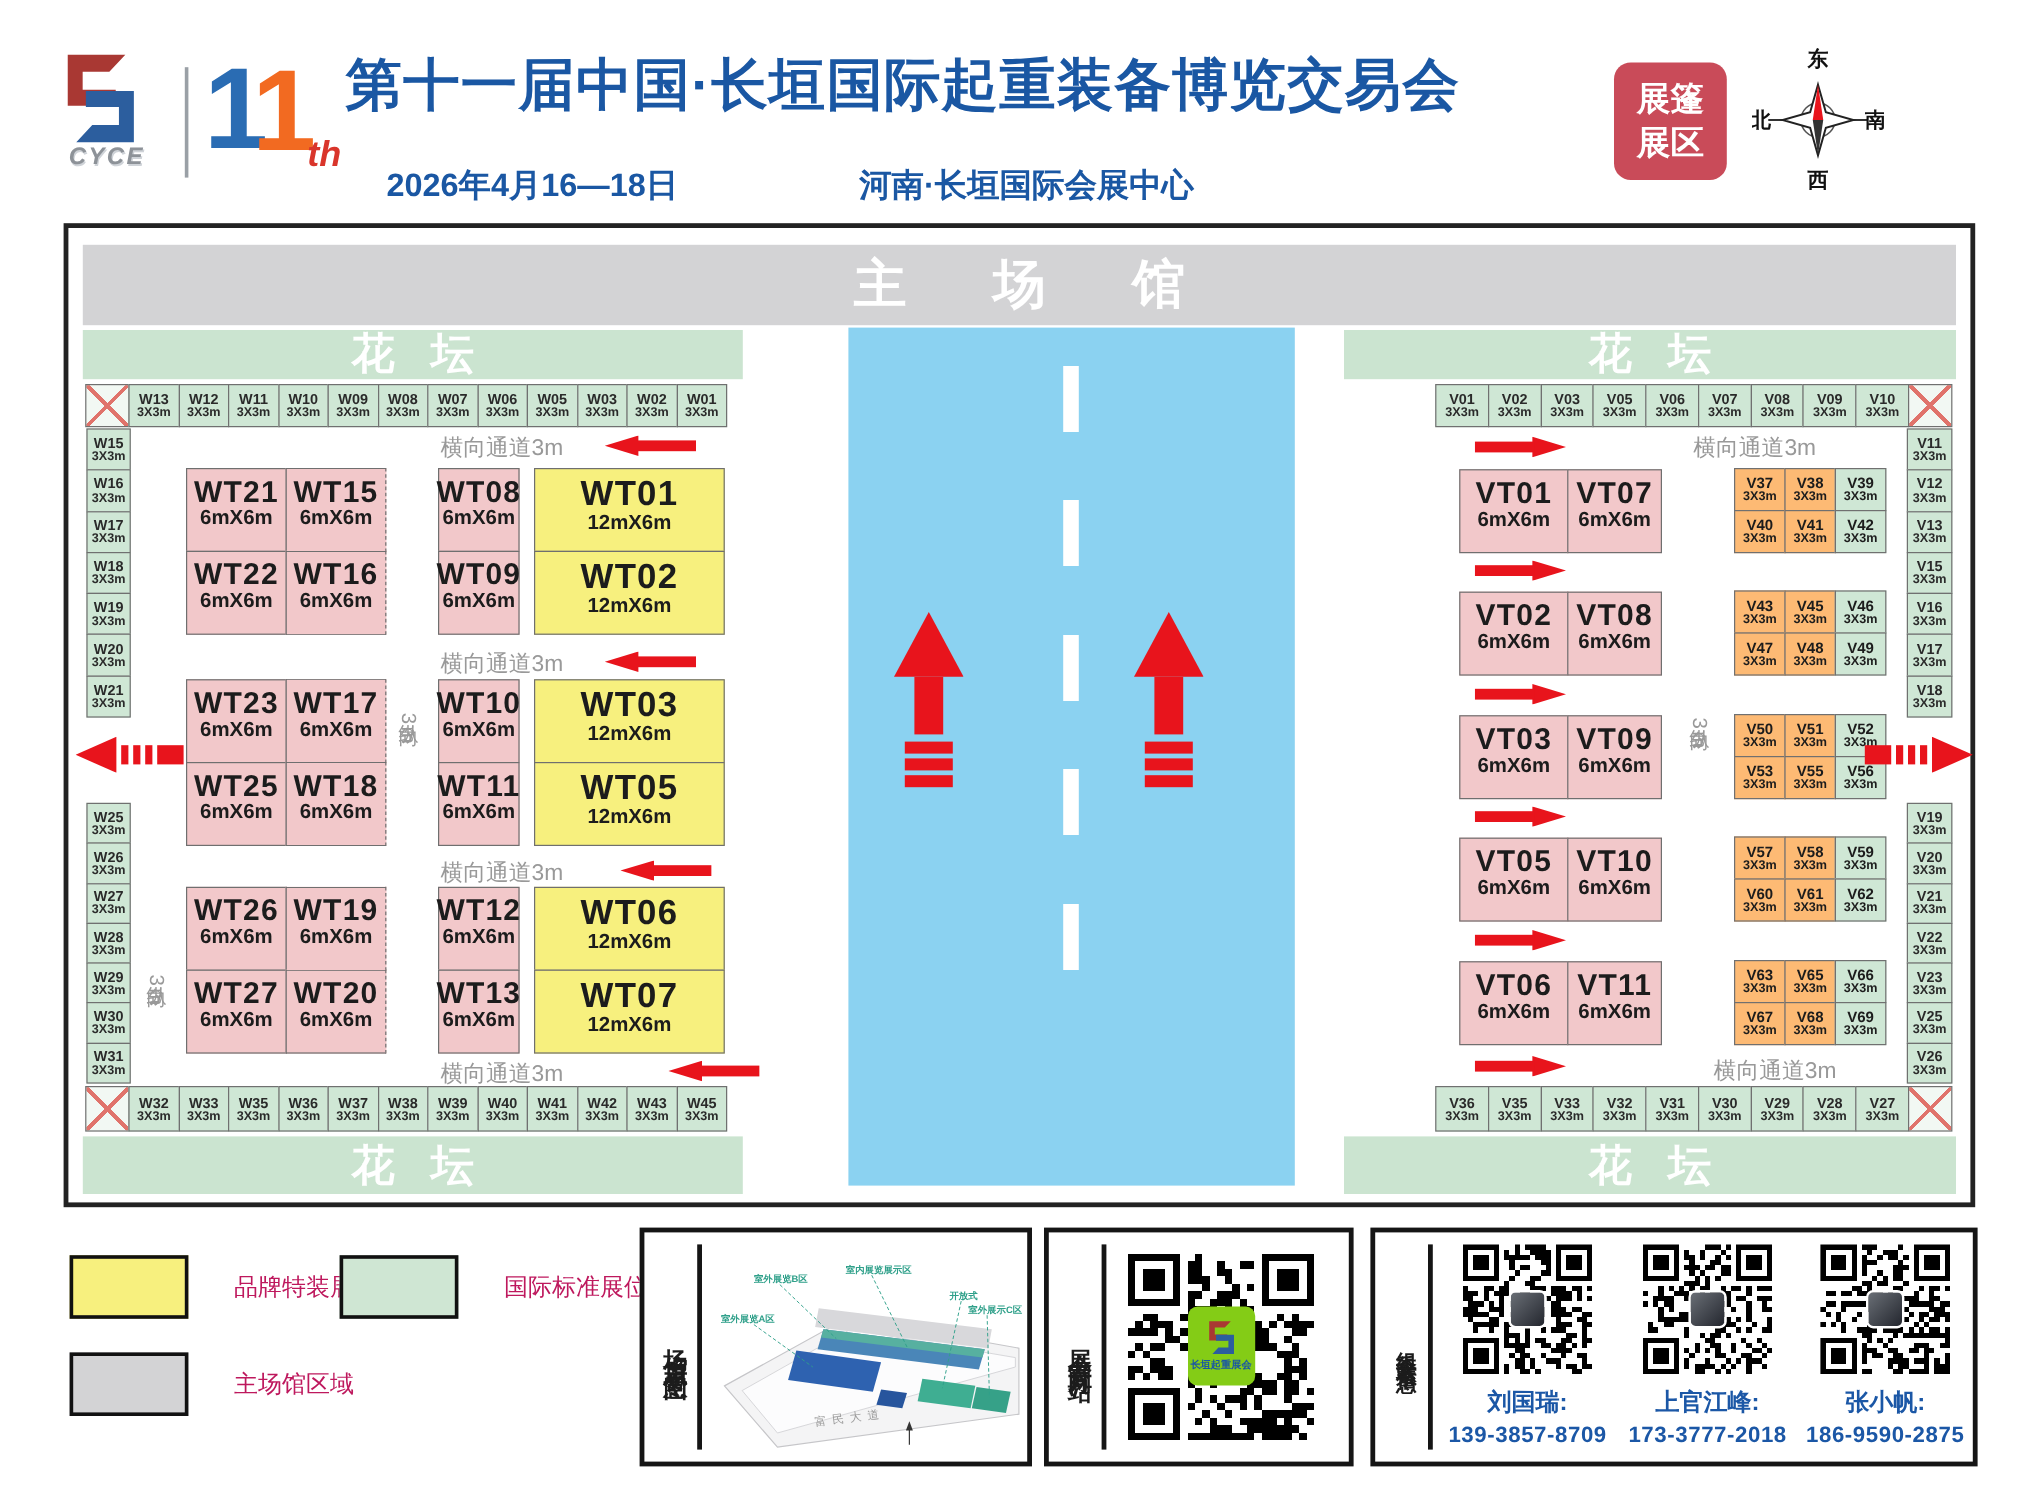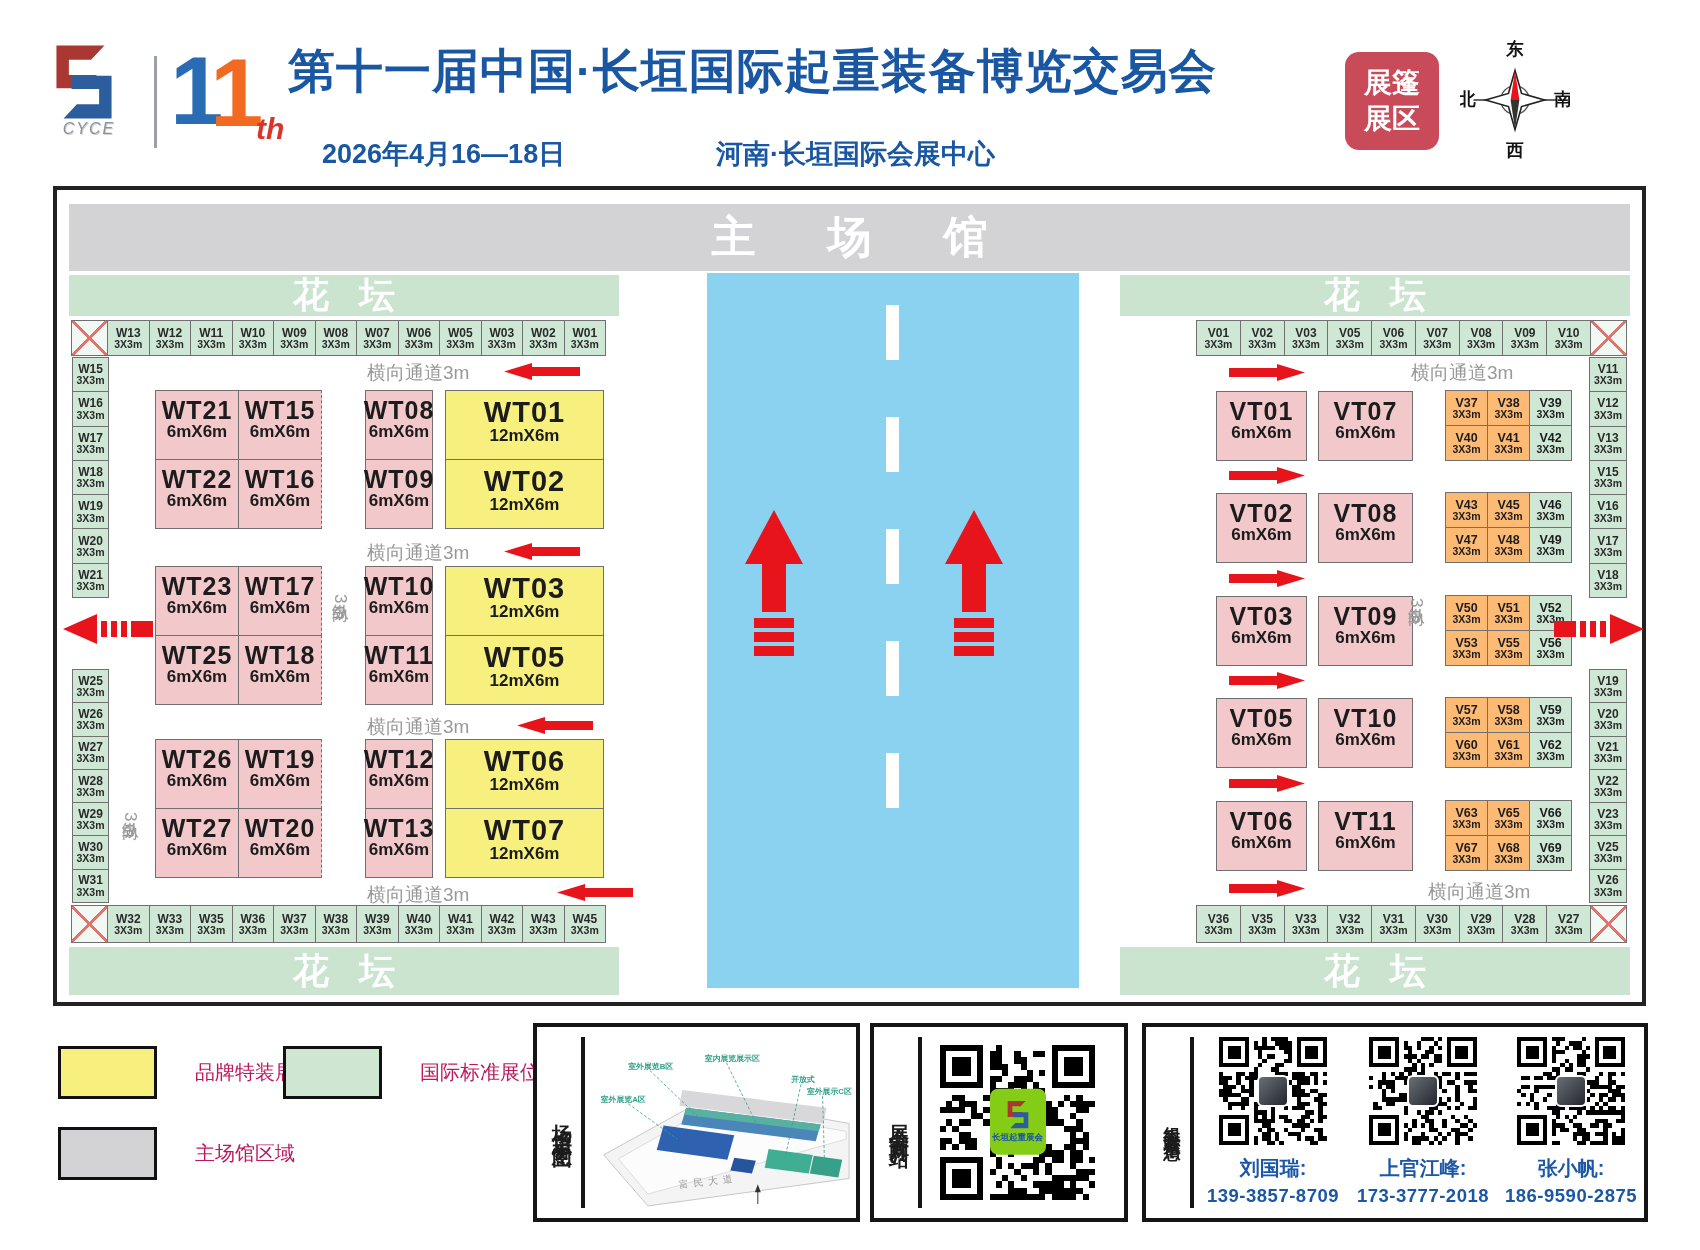--- a/index.html
+++ b/index.html
@@ -2,21 +2,21 @@
 <html><head>
 <meta charset="utf-8">
 <style>
   html,body{margin:0;padding:0;}
   body{width:1700px;height:1250px;position:relative;background:#fff;
        font-family:"Liberation Sans","DejaVu Sans",sans-serif;overflow:hidden;color:#1c1c1c;}
   
   #header{position:absolute;left:0;top:0;width:1700px;height:186px;}
   .logo-glyph{position:absolute;left:38px;top:42px;width:92px;height:80px;}
   .logo-text{position:absolute;left:34px;top:120px;width:110px;text-align:center;
-             font-weight:400;font-style:italic;font-size:16px;letter-spacing:2px;color:#8d9298;
+             font-weight:700;font-style:italic;font-size:20px;letter-spacing:2px;color:#8d9298;
              text-shadow:1px 1px 0 #cfd3d8;}
   .hdr-sep{position:absolute;left:154px;top:56px;width:3px;height:92px;background:#9aa0a6;}
   .edition{position:absolute;left:170px;top:36px;width:130px;height:130px;font-weight:900;}
   .edition .n1{position:absolute;left:0;top:0;font-size:96px;color:#2a6cb3;}
   .edition .n2{position:absolute;left:40px;top:2px;font-size:96px;color:#f26a21;}
   .edition .th{position:absolute;left:86px;top:76px;font-size:30px;color:#d9352b;font-style:italic;}
   .title-cn{position:absolute;left:288px;top:40px;width:1060px;font-size:47px;font-weight:900;
             color:#1a57a3;letter-spacing:1px;white-space:nowrap;}
   .title-en{position:absolute;left:300px;top:104px;width:1040px;font-size:19px;font-weight:800;
             color:#1a57a3;letter-spacing:2.2px;white-space:nowrap;}
@@ -73,21 +73,21 @@
   .vtrow:nth-of-type(5){top:611px;}
   .bcell{position:absolute;top:0;height:70px;border:1px solid #6f6f6f;display:flex;
          flex-direction:column;align-items:center;padding-top:6px;line-height:1.05;}
   .pink{background:#f2c8ca;} .yellow{background:#f7f07e;}
   .bcell b{font-size:25px;font-weight:800;letter-spacing:1px;}
   .bcell i{font-size:17px;font-weight:700;font-style:normal;}
   .bp1{left:98px;width:84px;} .bp2{left:181px;width:84px;border-right-style:dashed;}
   .bsingle{left:308px;width:68px;}
   .bwide{left:388px;width:159px;}
   .bwide b{font-size:29px;}
-  .vt1{left:1159px;width:91px;} .vt2{left:1249px;width:95px;margin-left:12px;}
+  .vt1{left:1159px;width:91px;} .vt2{left:1249px;width:79px;}
   
   .vgrid{position:absolute;left:1389px;width:126px;height:70px;display:grid;
          grid-template-columns:repeat(3,1fr);grid-auto-rows:1fr;}
   .vg1{top:201px;} .vg2{top:303px;} .vg3{top:406px;} .vg4{top:508px;} .vg5{top:611px;}
   .vcell{border:1px solid #707070;margin:-1px 0 0 -1px;display:flex;flex-direction:column;
          align-items:center;justify-content:center;line-height:1;}
   .vy{background:#fdba74;} .vg{background:#cfe7d5;}
   .vcell b{font-size:12.5px;font-weight:800;}
   .vcell i{font-size:10.5px;font-weight:700;font-style:normal;}
   

